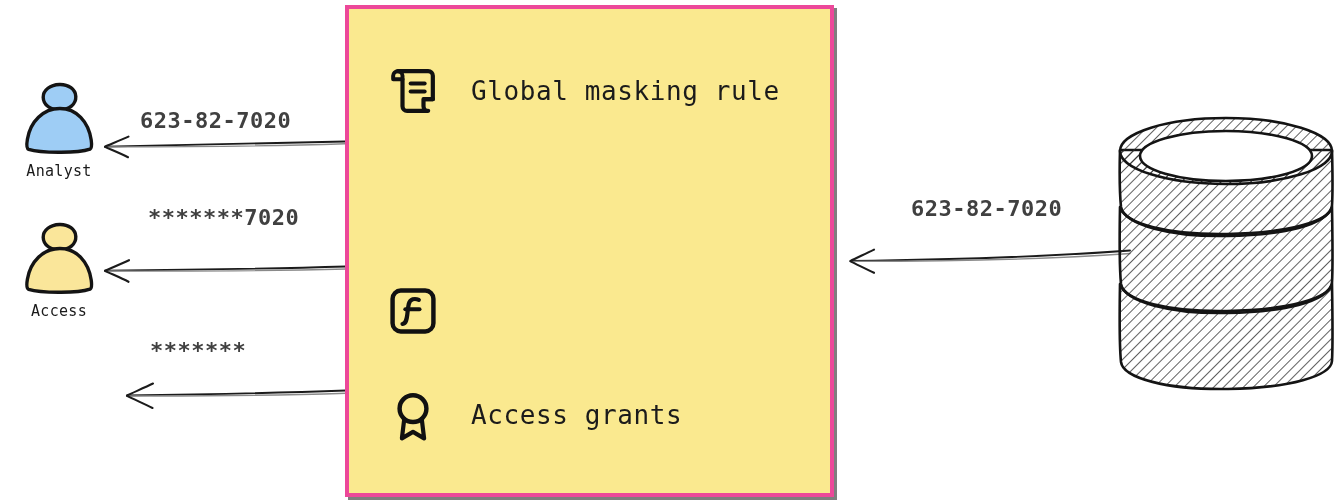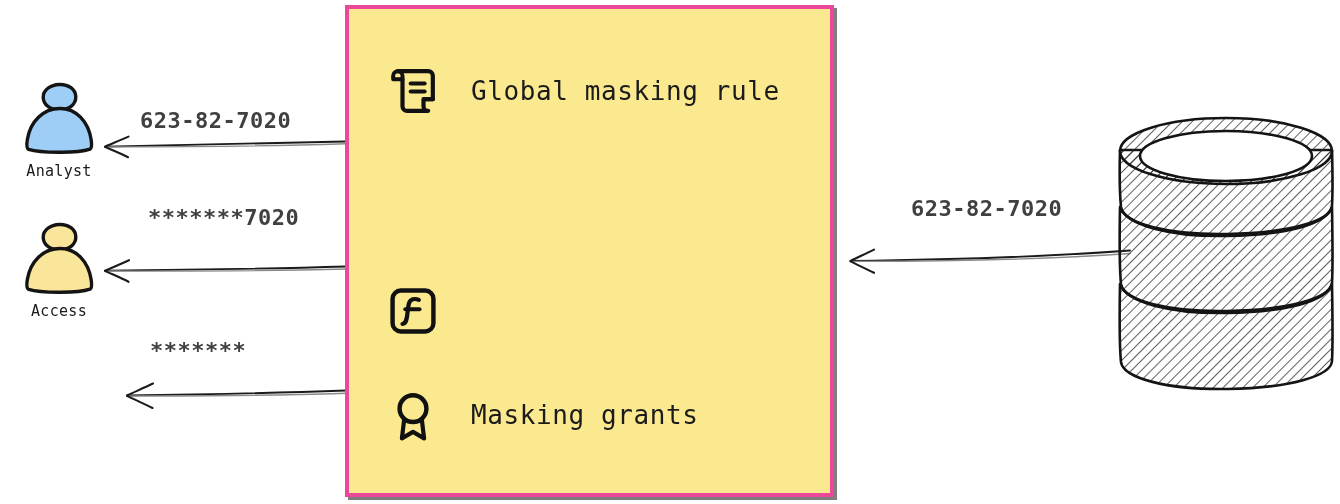--- a/index.html
+++ b/index.html
@@ -179,21 +179,21 @@
           <path d="M29 14.5 c-3.5 -1.6 -7.5 -0.9 -8.6 3.4 c-0.7 2.7 -0.9 6.0 -1.3 9.2 c-0.5 4.2 -1.0 7.4 -4.1 8.0" fill="none" stroke="#111" stroke-width="3.6" stroke-linecap="round"></path>
           <line x1="17.5" y1="22.5" x2="29.5" y2="22.5" stroke="#111" stroke-width="3.6" stroke-linecap="round"></line>
         </svg>
       </div>
 
       <div class="policy-item" style="top:378px;">
         <svg class="policy-icon" viewBox="0 0 48 48">
           <circle cx="24" cy="18.5" r="11.5" fill="none" stroke="#111" stroke-width="3.8"></circle>
           <path d="M16.5 27.5 L14.5 44 L24 38.5 L33.5 44 L31.5 27.5" fill="none" stroke="#111" stroke-width="3.6" stroke-linecap="round" stroke-linejoin="round"></path>
         </svg>
-        <div class="policy-text">Masking grants</div>
+        <div class="policy-text">Access grants</div>
       </div>
 
     </div>
   </div>
 
   <svg id="database" viewBox="0 0 228 288">
     <defs>
       <pattern id="hatch" width="7" height="7" patternTransform="rotate(45)" patternUnits="userSpaceOnUse">
         <line x1="0" y1="0" x2="0" y2="7" stroke="#2a2a2a" stroke-width="1.5"></line>
       </pattern>

